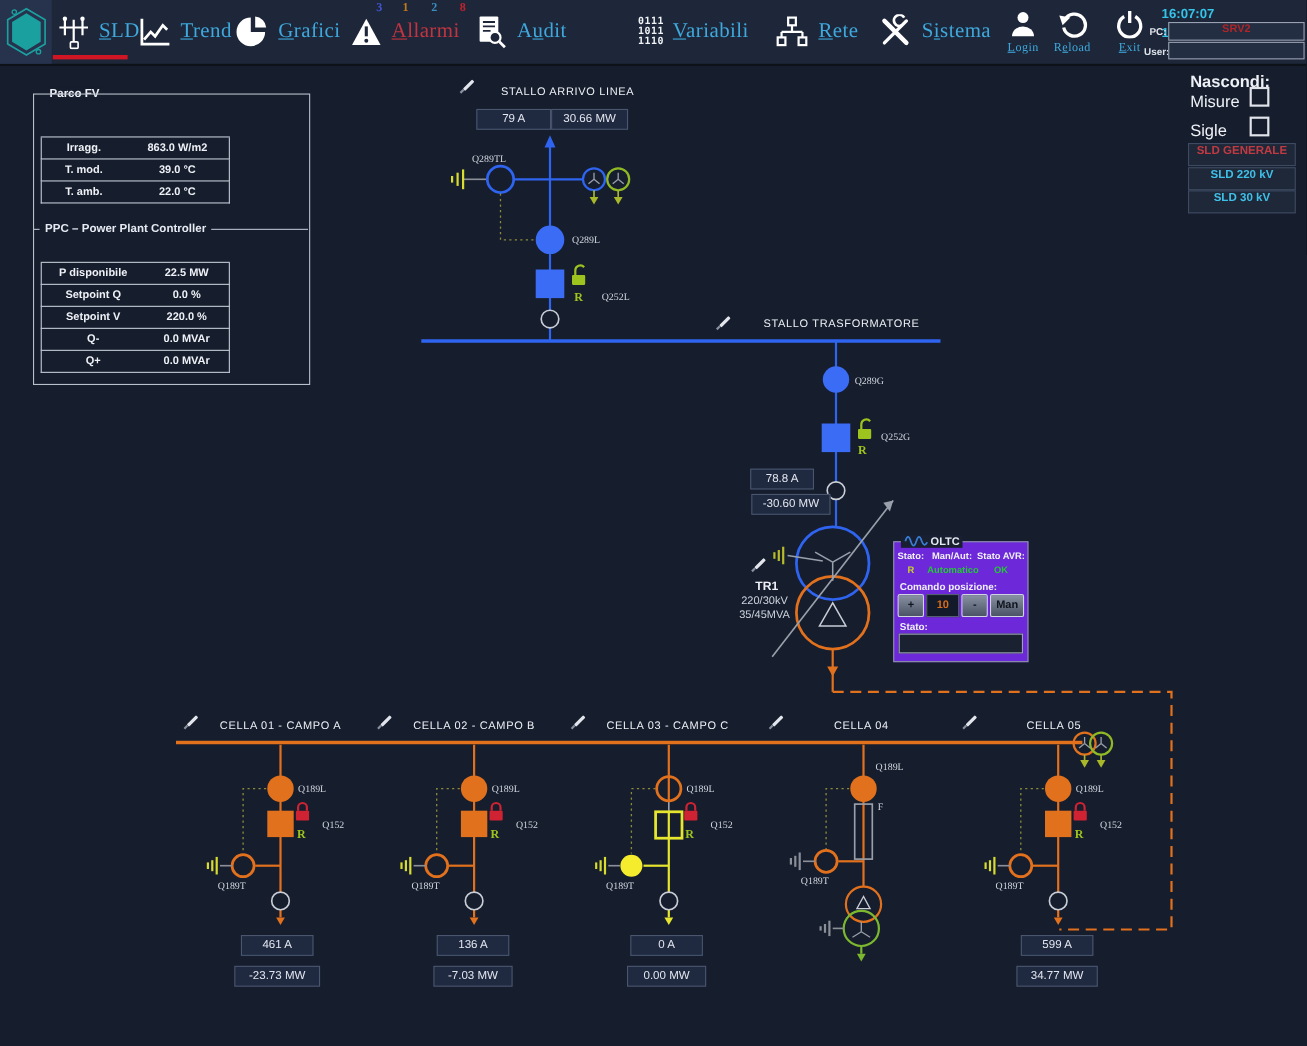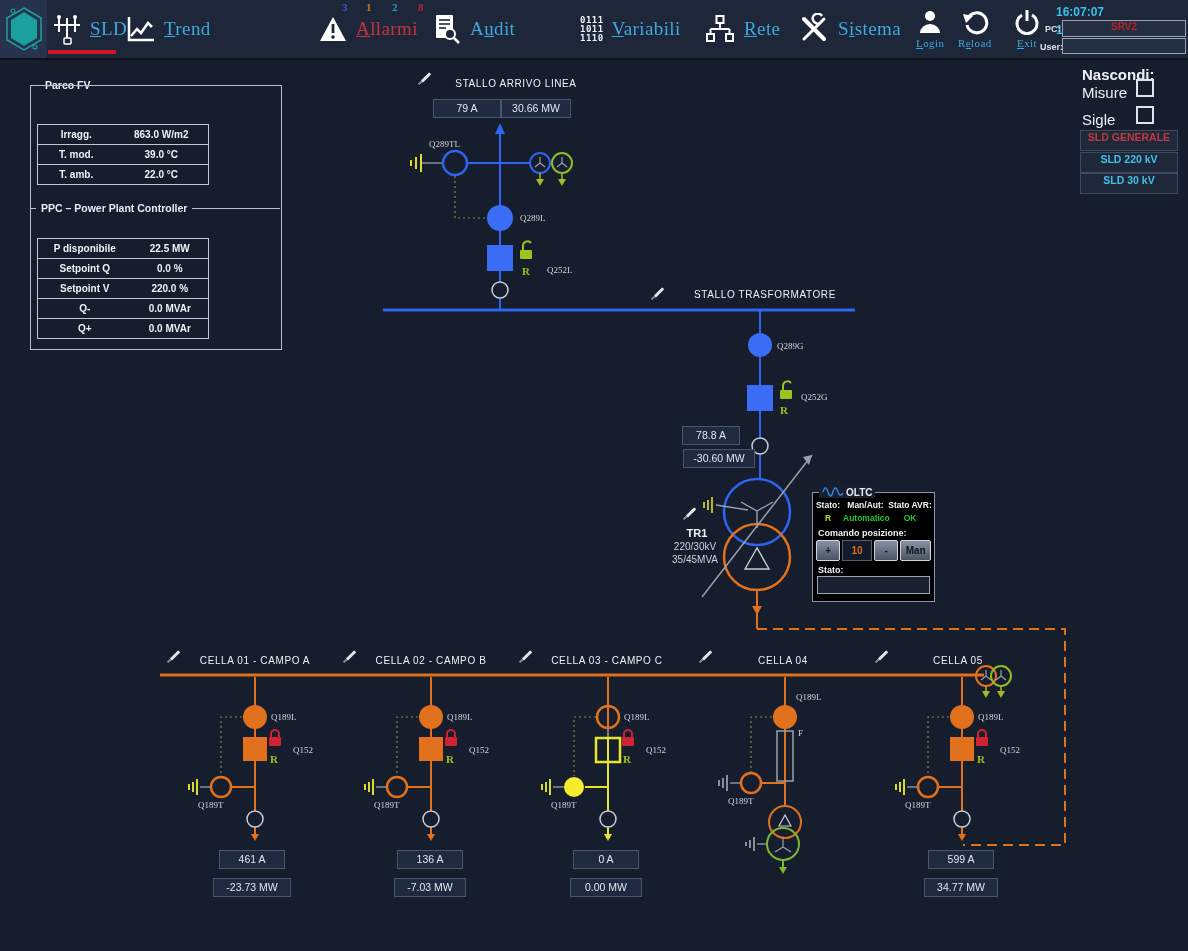--- a/index.html
+++ b/index.html
@@ -35,21 +35,21 @@
   #parco-box{position:absolute;left:30px;top:85px;width:250px;height:263px;border:1px solid #b9c0cc;z-index:3;}
   .legend{position:absolute;background:#161d2d;padding:0 5px;font:bold 10.5px "Liberation Sans",sans-serif;color:#eef1f6;}
   .ptable{position:absolute;left:37px;width:172px;border-top:1px solid #c2c9d4;z-index:3;}
   .prow{display:flex;height:19px;line-height:19px;border:1px solid #c2c9d4;border-top:none;font-weight:bold;font-size:10px;color:#eef1f6;}
   .prow .pl{flex:0 0 45%;text-align:center;}
   .prow .pv{flex:1;text-align:center;}
   #ppc-legendrow{position:absolute;left:30px;top:202px;width:250px;display:flex;align-items:center;z-index:3;}
   #ppc-legendrow .ln{height:1px;background:#b9c0cc;}
   #ppc-legendrow .t{font:bold 10.5px "Liberation Sans",sans-serif;padding:0 5px;white-space:nowrap;}
   
-  #oltc{position:absolute;left:812px;top:492px;width:121px;height:108px;border:1px solid #8b95a5;background:#000000;z-index:3;font-size:8.5px;}
+  #oltc{position:absolute;left:812px;top:492px;width:121px;height:108px;border:1px solid #8b95a5;background:#6d28d9;z-index:3;font-size:8.5px;}
   #oltc .ttl{position:absolute;left:6px;top:-7px;background:#171f30;padding:0 3px;display:flex;align-items:center;gap:2px;font:bold 10px "Liberation Sans",sans-serif;}
   #oltc .hdr{display:flex;margin-top:7px;font-weight:bold;color:#eef1f6;}
   #oltc .hdr span{text-align:center;}
   #oltc .vals{display:flex;font-weight:bold;margin-top:3px;}
   #oltc .vals span{text-align:center;}
   #oltc .cmd{font-weight:bold;font-size:9px;margin:5px 0 2px 5px;color:#eef1f6;}
   #oltc .ctr{display:flex;gap:2px;padding:0 3px;}
   .obtn{height:19px;background:linear-gradient(180deg,#8892a2,#4a5466);border:1px solid #cfd6e0;border-radius:2px;
         color:#11151f;font:bold 10px "Liberation Sans",sans-serif;display:flex;align-items:center;justify-content:center;cursor:pointer;}
   .owell{height:19px;border:1px solid #555f72;background:#131a29;color:#d86d1a;font:bold 10px sans-serif;
@@ -292,20 +292,27 @@
     </div>
 
     <div class="hitem" style="left:124px">
       <svg width="32" height="30" viewBox="0 0 32 30">
         <path d="M5,3 V26 H30" stroke="#fff" stroke-width="2.5" fill="none"></path>
         <polyline points="7,22 13,15 17,19 24,9 28,13" stroke="#fff" stroke-width="2.5" fill="none"></polyline>
       </svg>
       <span class="hlabel"><span></span><span class="u">T</span><span>rend</span></span>
     </div>
 
+    <div class="hitem" style="left:213px">
+      <svg width="32" height="32" viewBox="0 0 32 32">
+        <path d="M15,16 L15,3 A13,13 0 1 0 28,16 Z" fill="#fff"></path>
+        <path d="M19,12 L19,2 A11,11 0 0 1 29,12 Z" fill="#fff"></path>
+      </svg>
+      <span class="hlabel"><span></span><span class="u">G</span><span>rafici</span></span>
+    </div>
 
     <div class="hitem" style="left:318px">
       <span class="badge" style="left:24px;color:#4253d0">3</span>
       <span class="badge" style="left:48px;color:#c07818">1</span>
       <span class="badge" style="left:74px;color:#3a8fc0">2</span>
       <span class="badge" style="left:100px;color:#c0232e">8</span>
       <svg width="30" height="30" viewBox="0 0 30 30">
         <polygon points="15,3 28,27 2,27" fill="#fff"></polygon>
         <rect x="13.6" y="10" width="2.8" height="9" fill="#1d2739"></rect>
         <circle cx="15" cy="23" r="1.8" fill="#1d2739"></circle>

